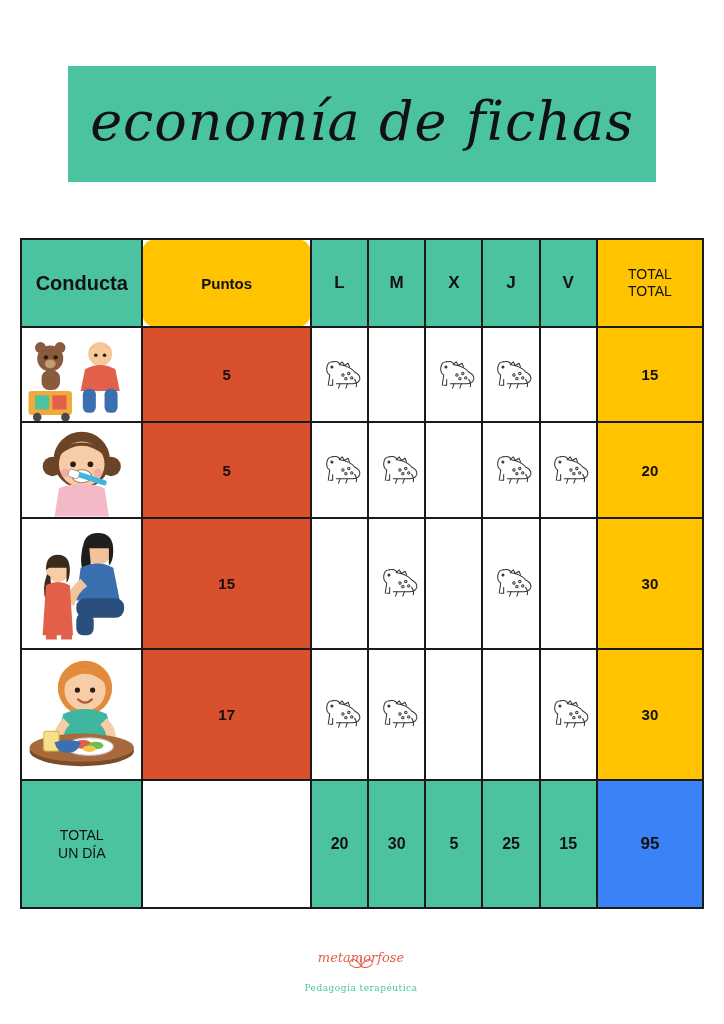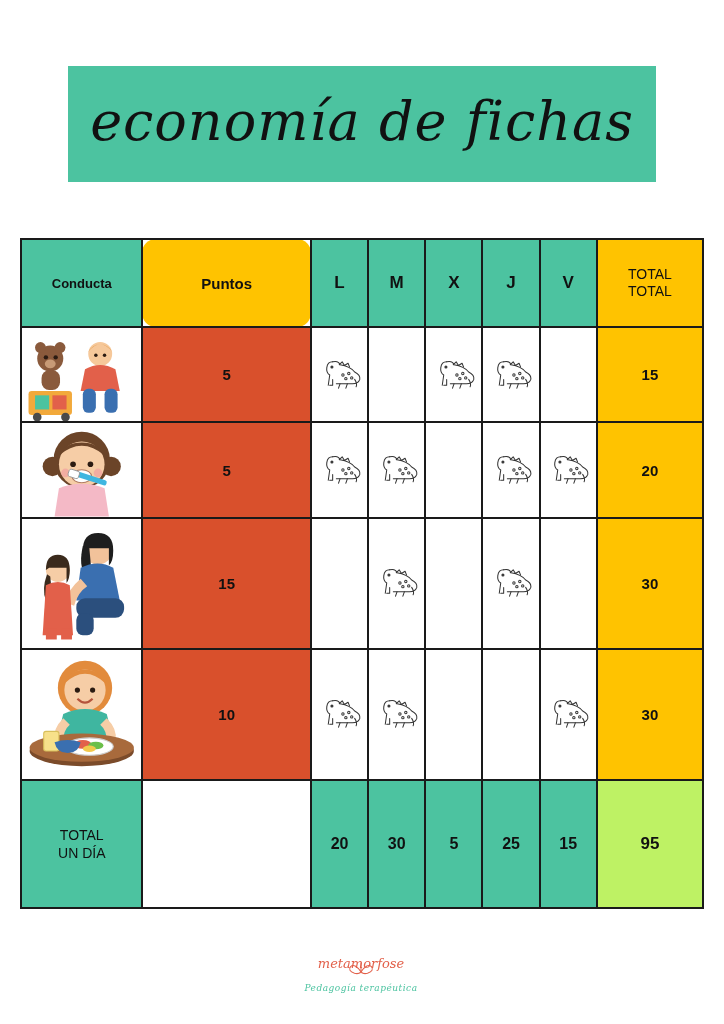--- a/index.html
+++ b/index.html
@@ -60,39 +60,39 @@
     font-weight: bold;
     color: #111111;
   }
   col.c-conducta { width: 119px; }
   col.c-puntos   { width: 165px; }
   col.c-day      { width: 56px; }
   col.c-total    { width: 104px; }
 
   
   .hdr { height: 88px; }
-  .hdr .h-conducta { background: #4cc3a0; font-size: 13px; }
+  .hdr .h-conducta { background: #4cc3a0; font-size: 20px; }
   .hdr .h-puntos   { background: #ffc300; font-size: 15px; border-radius: 14px; }
   .hdr .h-day      { background: #4cc3a0; font-size: 17px; }
   .hdr .h-total    { background: #ffc300; font-size: 14px; font-weight: normal; line-height: 1.25; }
 
   
   .row-behaviour { height: 94px; }
   .row-behaviour.tall { height: 131px; }
   .cell-img { background: #ffffff; padding: 4px; }
   .cell-points { background: #d9502c; font-size: 16px; }
   .cell-day { background: #ffffff; }
   .cell-weektotal { background: #ffc300; font-size: 16px; }
 
   
   .row-total { height: 128px; }
   .row-total .t-label { background: #4cc3a0; font-weight: normal; font-size: 14px; line-height: 1.3; }
   .row-total .t-blank { background: #ffffff; }
   .row-total .t-day { background: #4cc3a0; font-size: 16px; }
-  .row-total .t-grand { background: #bef264; font-size: 17px; margin-left: 16px; }
+  .row-total .t-grand { background: #3b82f6; font-size: 17px; margin-left: 16px; }
 
   
   .illus {
     width: 100%;
     height: 100%;
     display: block;
   }
   .illus-wrap {
     width: 100%;
     height: 100%;
@@ -124,24 +124,23 @@
   }
   .logo-brand {
     font-family: "DejaVu Serif", serif;
     font-style: italic;
     font-size: 13px;
     color: #e2604a;
     line-height: 1;
   }
   .logo-sub {
     font-family: "DejaVu Serif", serif;
-    font-style: italic;
     font-size: 9px;
     color: #4cc3a0;
-    margin-top: 13px;
+    margin-top: 19px;
     letter-spacing: 0.5px;
   }
   .logo-mark {
     position: absolute;
     top: -2px;
     width: 26px;
     height: 26px;
   }
 </style>
 </head>
@@ -467,21 +466,21 @@
               <ellipse cx="56" cy="86" rx="8" ry="4" fill="#e2604a"></ellipse>
               <ellipse cx="68" cy="87" rx="7" ry="3.5" fill="#6bbf4a"></ellipse>
               <ellipse cx="62" cy="90" rx="6" ry="3" fill="#f2c94c"></ellipse>
 
               <rect x="20" y="74" width="14" height="18" rx="2" fill="#f7e08a" stroke="#d8bf5c" stroke-width="1"></rect>
 
               <path d="M30 84 q12 -4 24 0 q-2 10 -12 10 q-10 0 -12 -10Z" fill="#3a6fb0"></path>
             </svg>
           </div>
         </td>
-        <td class="cell-points">10</td>
+        <td class="cell-points">17</td>
         <td class="cell-day">
           <div class="token-wrap">
             <svg width="44" height="44" viewBox="0 0 60 60" xmlns="http://www.w3.org/2000/svg">
               <g fill="none" stroke="#333" stroke-width="1.4" stroke-linejoin="round" stroke-linecap="round">
                 <path d="M20 12 q-7 0 -8 8 q-1 7 4 10 l-2 14 M16 44 l4 0 l0 -8"></path>
                 <path d="M20 12 q8 -2 10 4 q14 2 20 10 q8 4 7 10 q-2 6 -10 6 l-22 0"></path>
                 <path d="M50 36 q4 6 2 10 M40 42 l-2 6 M30 42 l-2 6"></path>
                 <circle cx="19" cy="19" r="1.4" fill="#333"></circle>
                 <path d="M29 16 l4 -4 l3 5 l5 -3 l2 5"></path>
                 <circle cx="34" cy="30" r="1.6"></circle>

